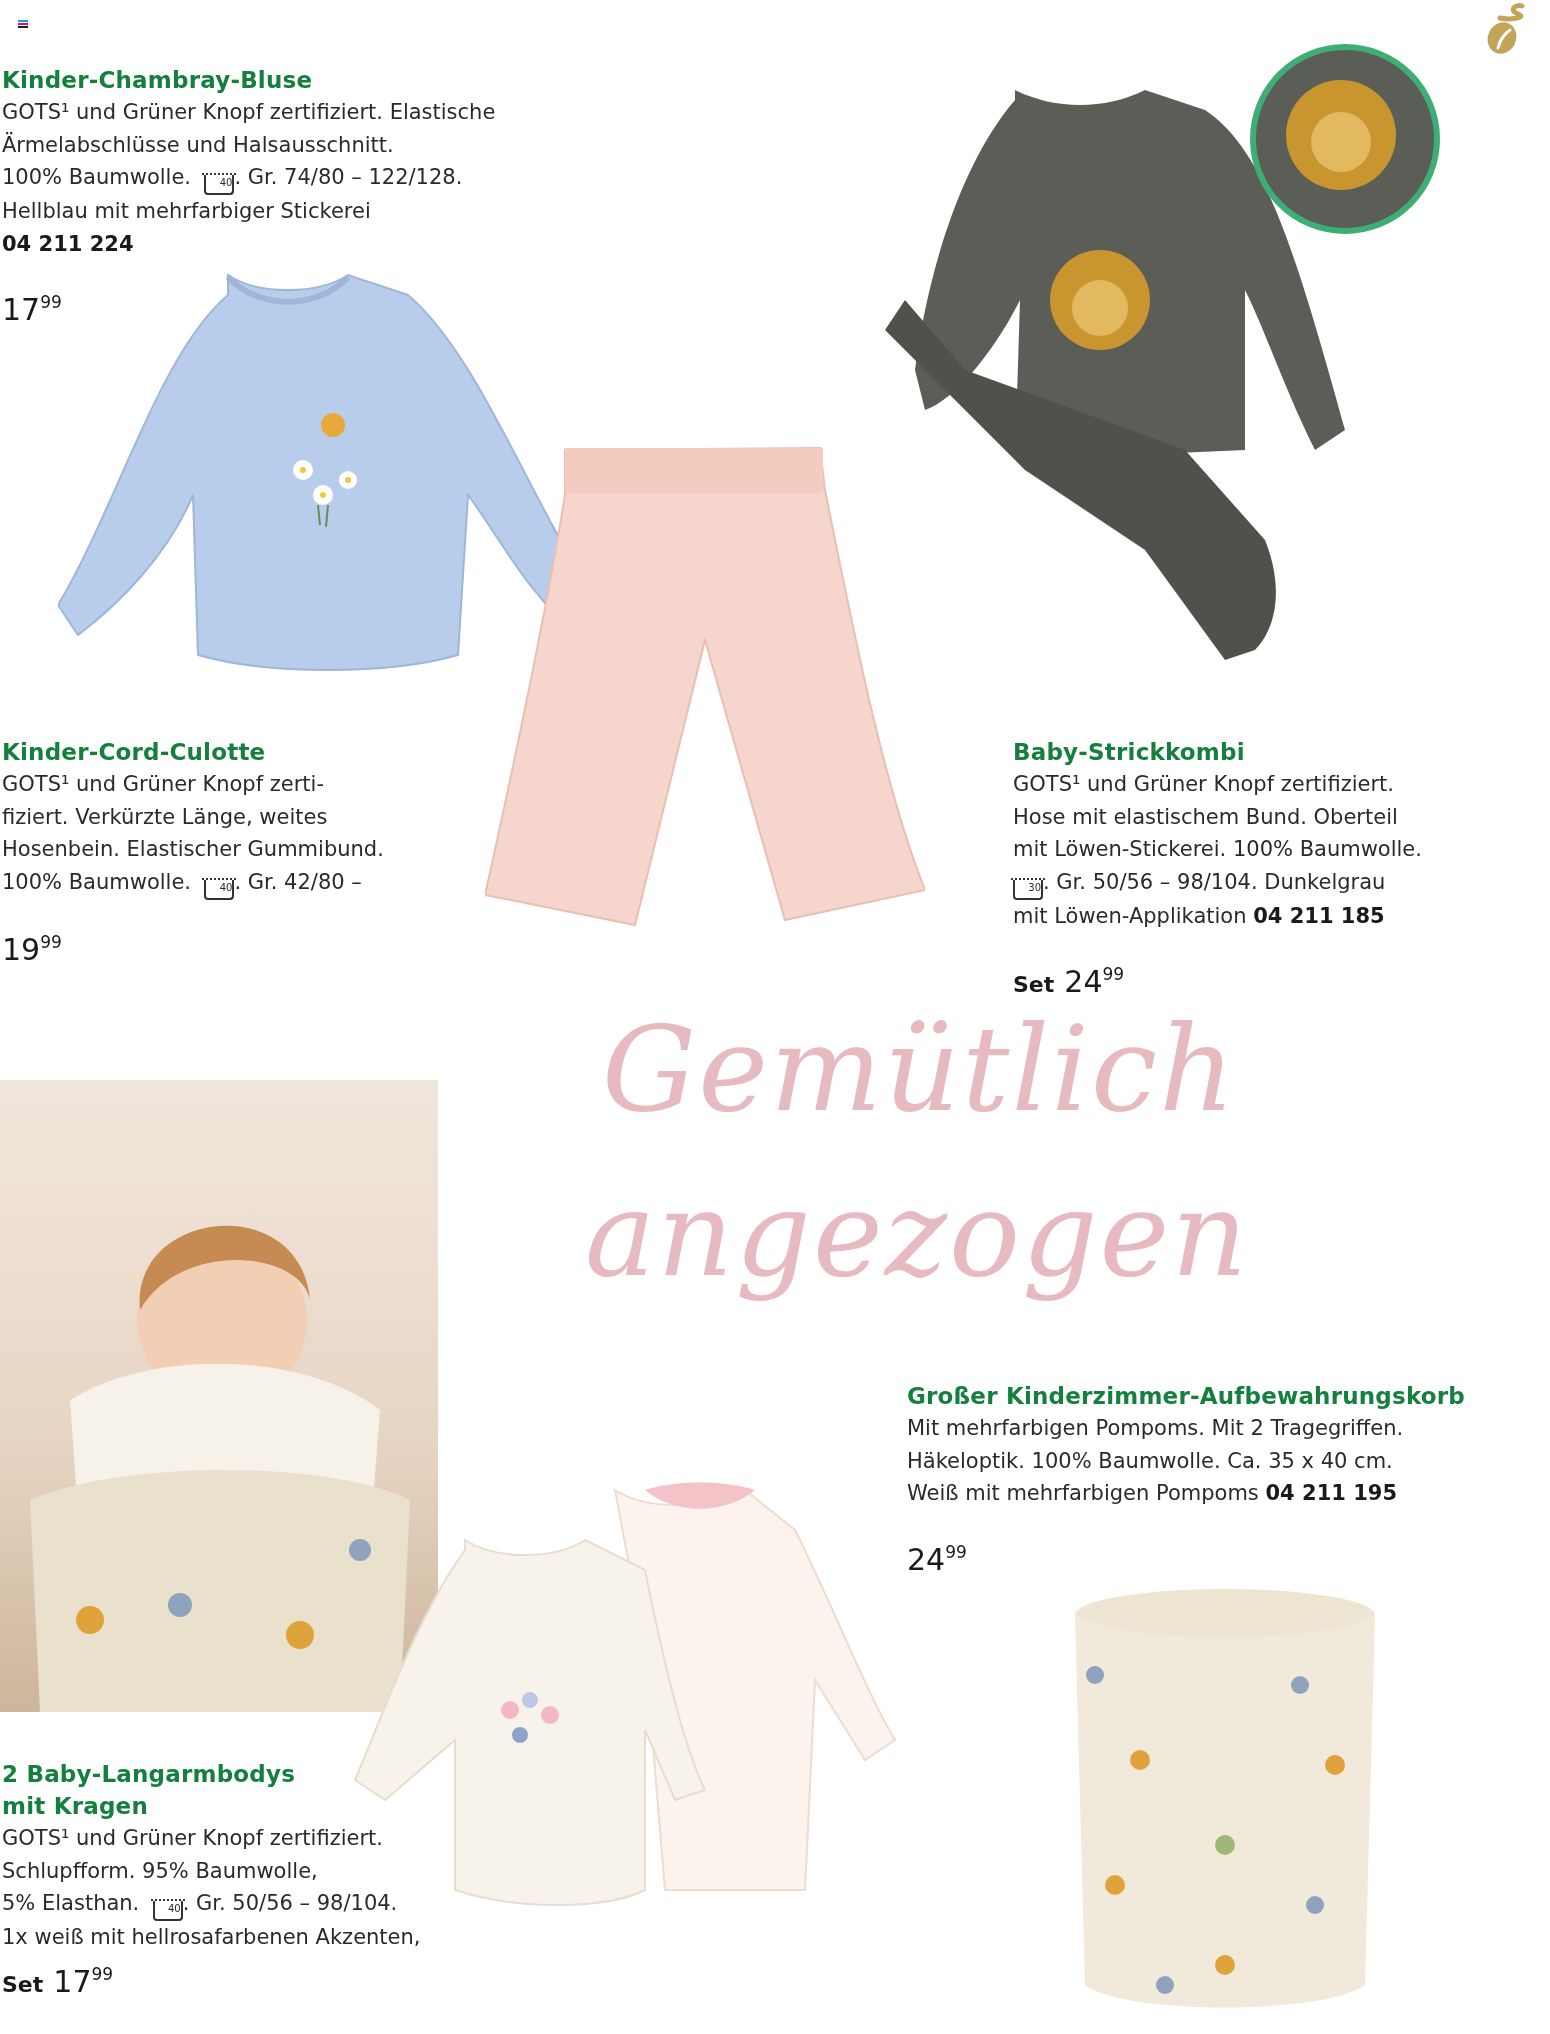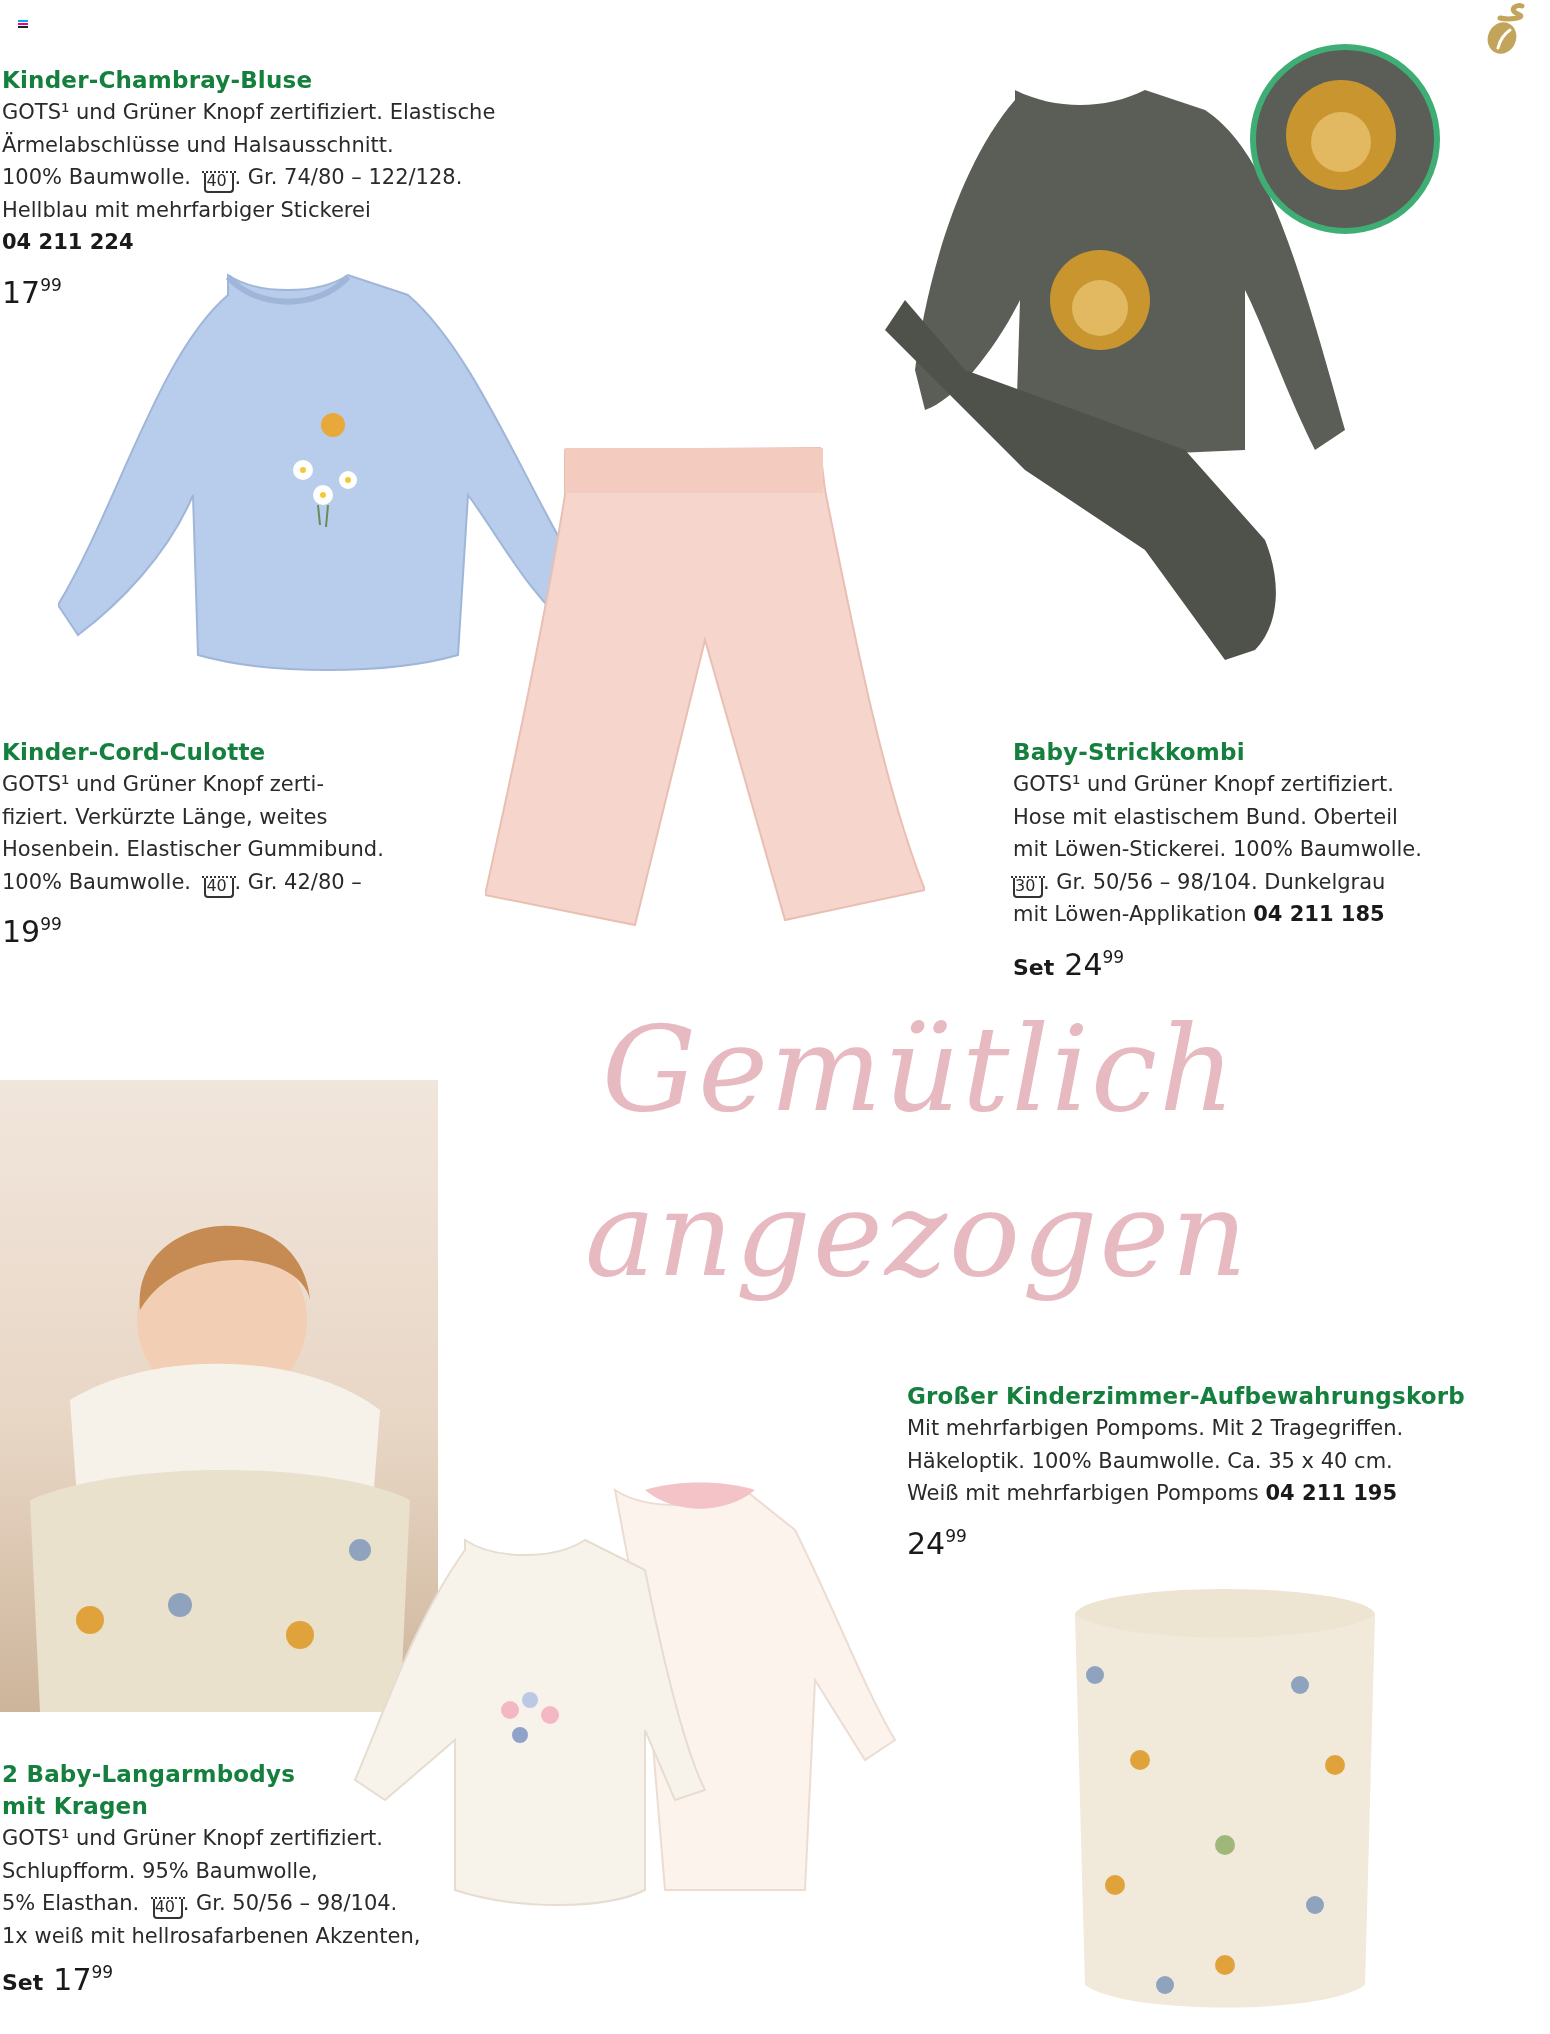--- a/index.html
+++ b/index.html
@@ -2,25 +2,25 @@
 <html><head>
 <meta charset="utf-8">
 <style>
   html, body { margin: 0; padding: 0; }
   body { width: 1550px; height: 2034px; background: #ffffff; position: relative; overflow: hidden;
          font-family: "DejaVu Sans", "Liberation Sans", sans-serif; color: #1e1e1e; }
   .abs { position: absolute; }
   .title { font-weight: bold; font-size: 23px; line-height: 32px; color: #15803d; letter-spacing: 0.2px; }
   .desc { font-size: 21px; line-height: 32.5px; color: #2a2a2a; }
   .desc b { font-weight: bold; color: #1a1a1a; }
-  .price { font-size: 30px; line-height: 36px; color: #1a1a1a; margin-top: 8px; }
+  .price { font-size: 30px; line-height: 36px; color: #1a1a1a; margin-top: 24px; }
   .price sup { font-size: 17px; vertical-align: 12px; }
   .price .set { font-weight: bold; font-size: 22px; margin-right: 10px; }
   .wash { display: inline-block; width: 26px; height: 18px; border: 2px solid #333; border-top: none;
-          border-radius: 0 0 4px 4px; font-size: 16px; line-height: 16px; text-align: left; vertical-align: -2px;
+          border-radius: 0 0 4px 4px; font-size: 10px; line-height: 16px; text-align: right; vertical-align: -2px;
           position: relative; }
   .wash::before { content: ""; position: absolute; top: -2px; left: -4px; right: -4px; height: 2px;
                   border-top: 2px dotted #333; }
   .cmyk { left: 18px; top: 20px; width: 10px; height: 9px; }
   .cmyk div { height: 2px; margin-bottom: 1px; }
   .logo { right: 20px; top: 2px; width: 52px; height: 54px; }
   .headline { font-family: "DejaVu Serif", "Liberation Serif", serif; font-style: italic; color: #e7b9c1;
               font-size: 118px; line-height: 1; letter-spacing: 2px; }
 </style>
 </head>

